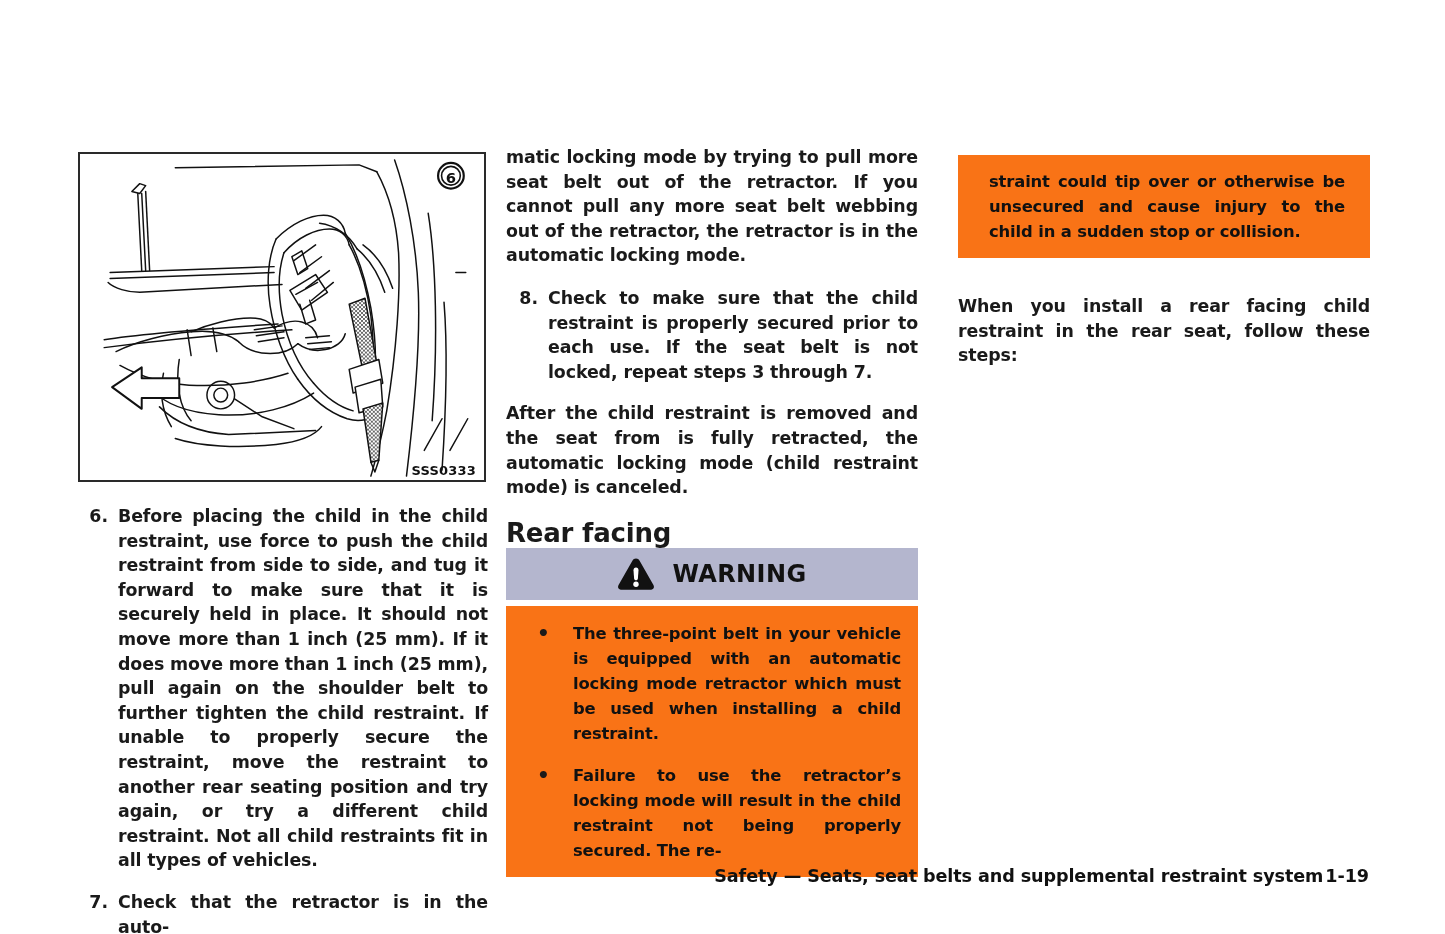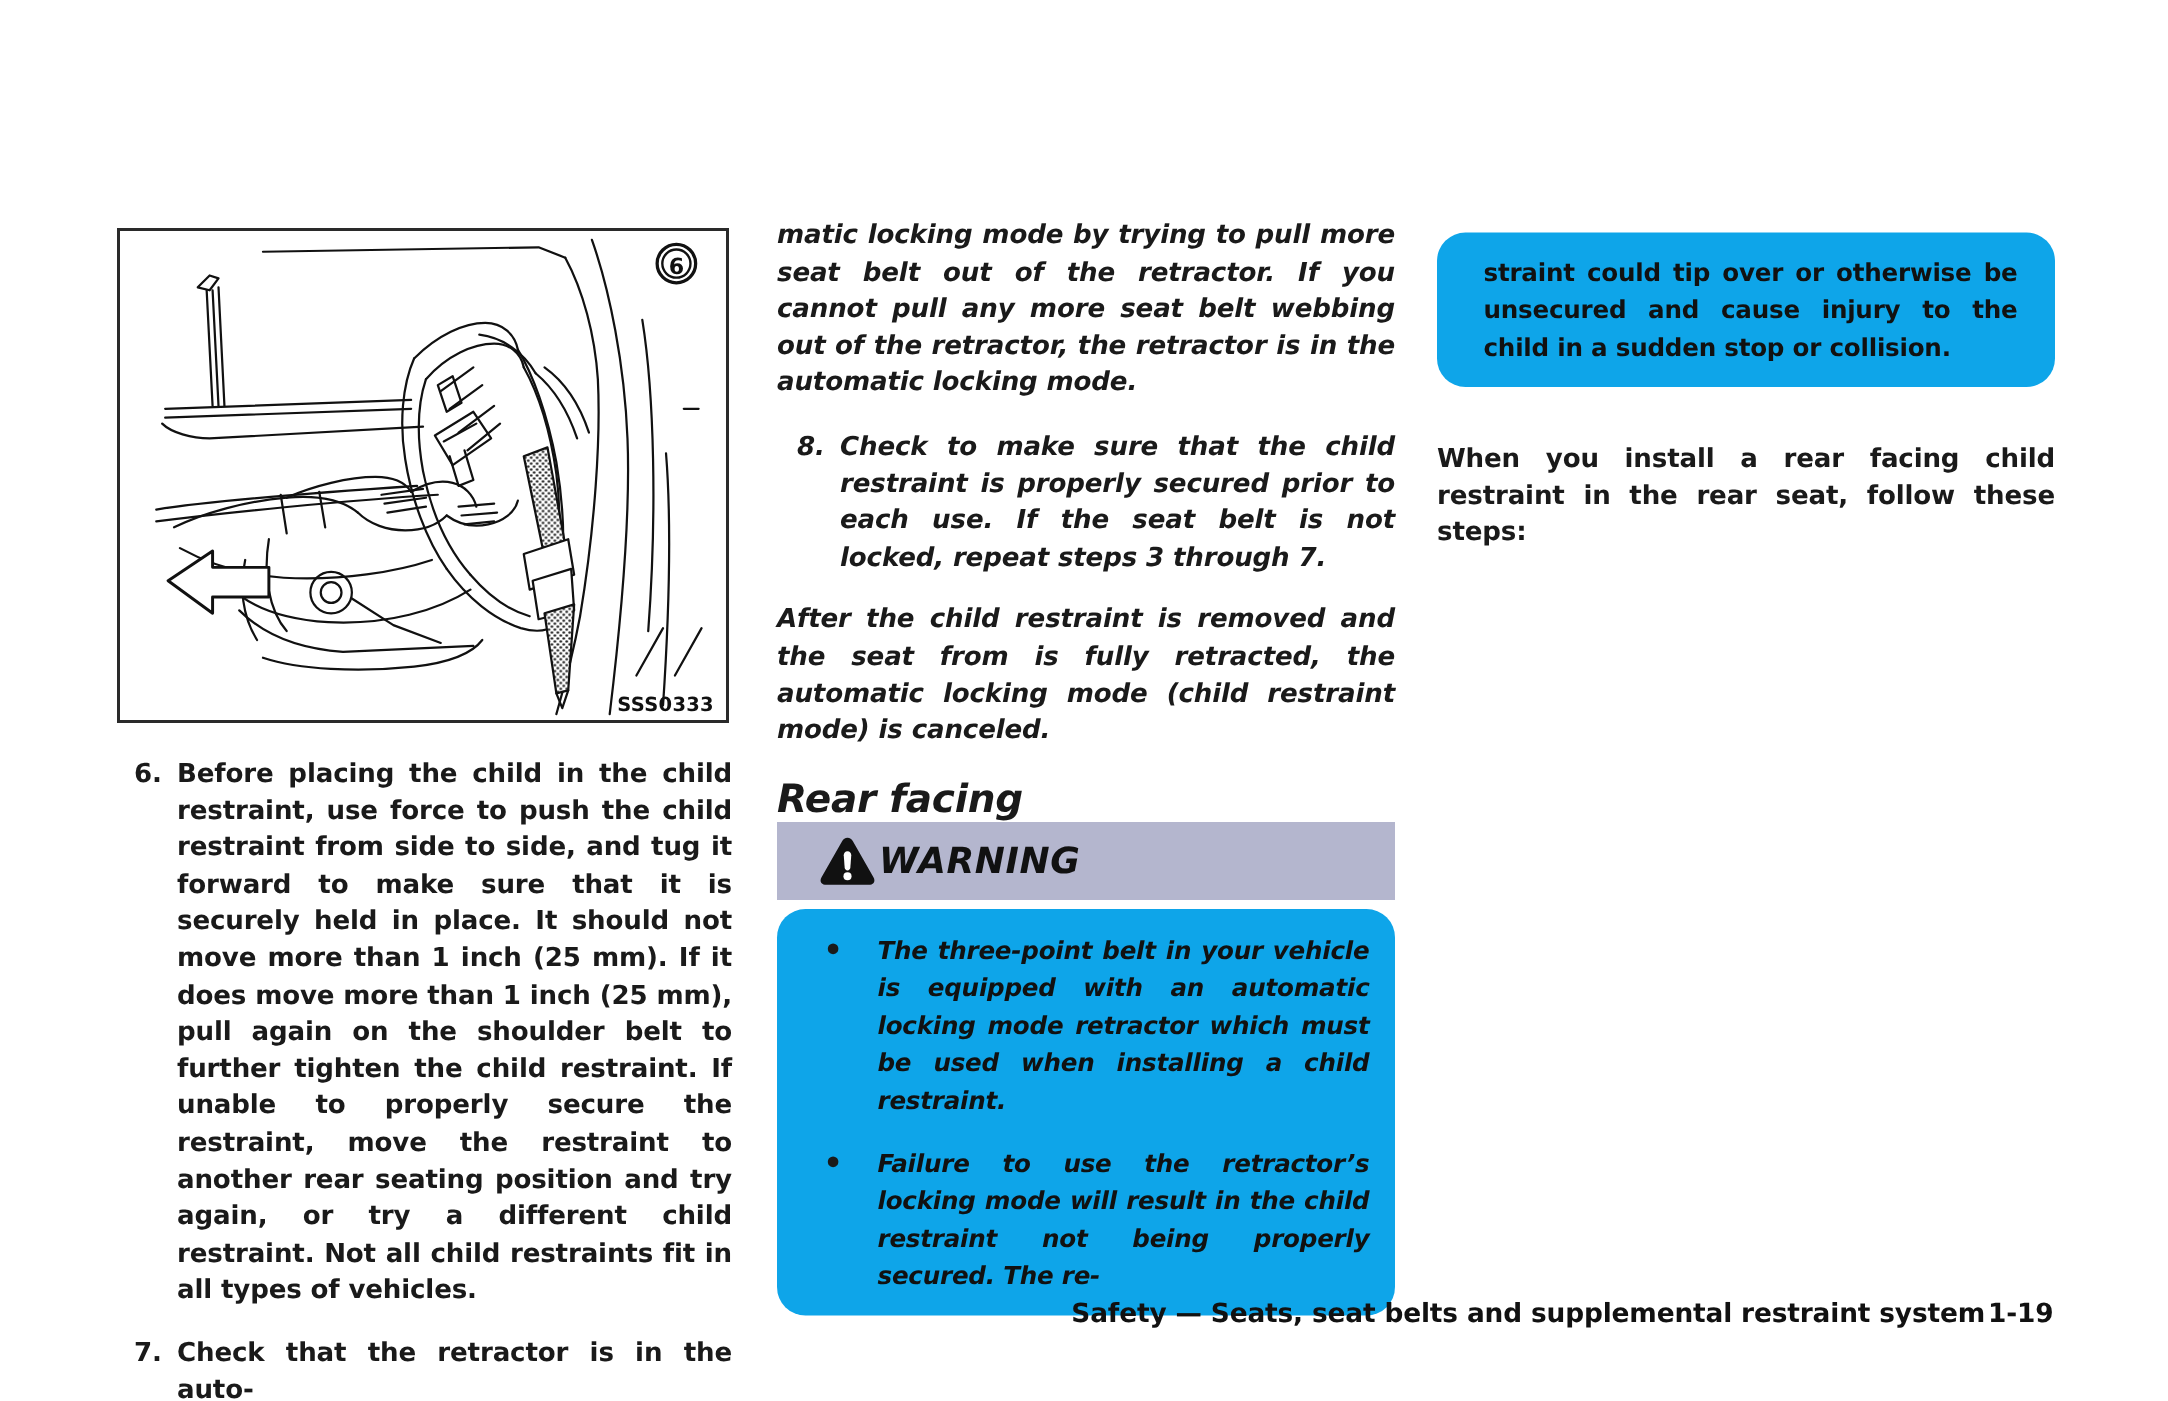--- a/index.html
+++ b/index.html
@@ -22,21 +22,21 @@
     inset: 0;
     background: #ffffff;
   }
 
   
   .col {
     position: absolute;
     top: 145px;
   }
   .col-left   { left: 76px;  width: 412px; }
-  .col-mid    { left: 518px; width: 412px; font-style: italic; }
+  .col-mid    { left: 506px; width: 412px; }
   .col-right  { left: 958px; width: 412px; }
 
   
   .para {
     font-size: 17.4px;
     line-height: 24.6px;
     font-weight: 600;
     text-align: justify;
     margin: 0 0 18px 0;
     letter-spacing: -0.1px;
@@ -101,38 +101,36 @@
     margin: 0 0 0 0;
     letter-spacing: -0.2px;
   }
 
   
   .warn-header {
     background: #b4b6ce;
     height: 52px;
     display: flex;
     align-items: center;
-    justify-content: flex-start;
-    gap: 2px;
+    justify-content: center;
+    gap: 17px;
     margin-bottom: 6px;
-    padding-left: 28px;
   }
   .warn-tri { width: 38px; height: 34px; display:block; }
   .warn-title {
     font-size: 24px;
     font-weight: 800;
     letter-spacing: 0.4px;
     color: #111;
     font-family: "DejaVu Sans", "Liberation Sans", sans-serif;
   }
   .warn-body {
-    background: #0ea5e9;
+    background: #f97316;
     padding: 15px 17px 14px 17px;
     box-sizing: border-box;
-    border-radius: 19px;
   }
   .warn-body.cont { padding: 14px 17px 14px 17px; }
   .warn-li {
     position: relative;
     padding-left: 50px;
     margin-bottom: 17px;
   }
   .warn-li:last-child { margin-bottom: 0; }
   .warn-li .bullet {
     position: absolute;

